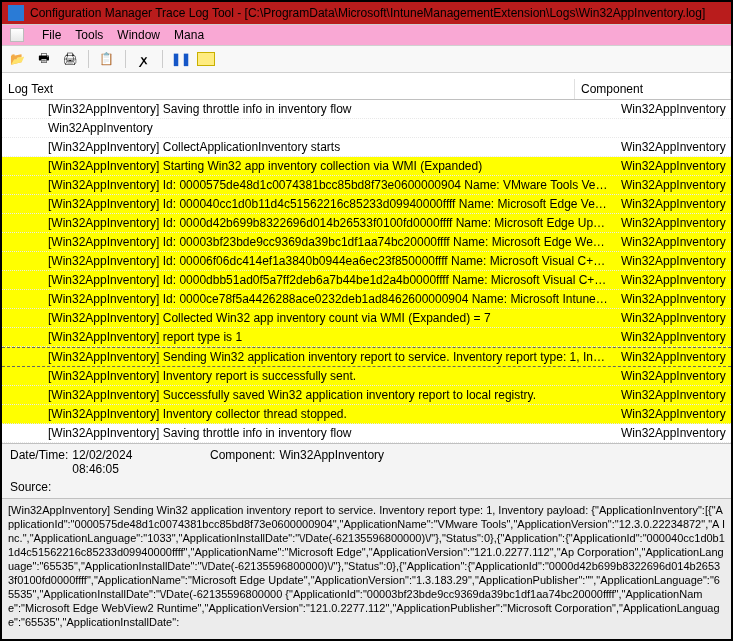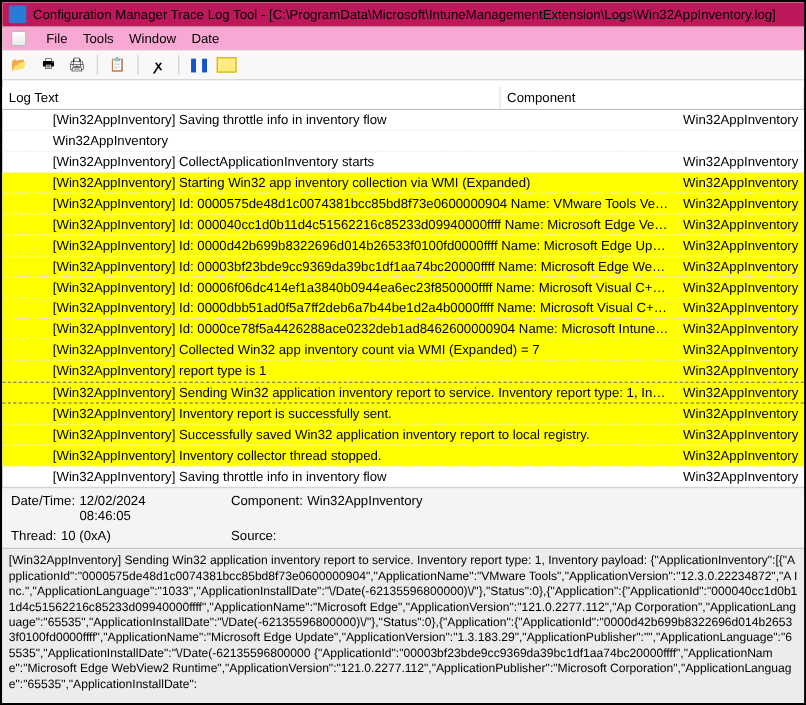--- a/index.html
+++ b/index.html
@@ -13,21 +13,21 @@
     height: 641px;
     border: 2px solid #000;
     overflow: hidden;
     display: flex;
     flex-direction: column;
   }
   .titlebar {
     display: flex;
     align-items: center;
     padding: 3px 6px;
-    background: #be185d;
+    background: #b91c1c;
     border-bottom: 1px solid #d0d0d0;
     font-size: 12px;
   }
   .titlebar .app-icon {
     width: 16px; height: 16px;
     background: #2a7bd6;
     margin-right: 6px;
     display: inline-block;
   }
   .menubar {
@@ -70,21 +70,21 @@
     display: flex;
     border-bottom: 1px solid #c0c0c0;
     background: #fff;
     font-size: 12px;
     margin-top: 6px;
   }
   .log-header .col {
     padding: 3px 6px;
     border-right: 1px solid #e0e0e0;
   }
-  .col-text { width: 453px; }
+  .col-text { width: 573px; }
   .col-comp { flex: 1; }
   .log-body {
     overflow: hidden;
     border-bottom: 1px solid #c0c0c0;
   }
   .log-row {
     display: flex;
     font-size: 12px;
     line-height: 18px;
     border-bottom: 1px dotted #e8e8e8;
@@ -134,21 +134,21 @@
 <div class="titlebar">
   <span class="app-icon"></span>
   <span>Configuration Manager Trace Log Tool - [C:\ProgramData\Microsoft\IntuneManagementExtension\Logs\Win32AppInventory.log]</span>
 </div>
 
 <div class="menubar">
   <span class="menu-icon"></span>
   <span class="menu-item">File</span>
   <span class="menu-item">Tools</span>
   <span class="menu-item">Window</span>
-  <span class="menu-item">Date</span>
+  <span class="menu-item">Mana</span>
 </div>
 
 <div class="toolbar">
   <div class="tool">📂</div>
   <div class="tool">🖶</div>
   <div class="tool">🖨</div>
   <div class="sep"></div>
   <div class="tool">📋</div>
   <div class="sep"></div>
   <div class="tool" style="font-weight:bold;">ꭗ</div>
@@ -239,23 +239,19 @@
 <div class="detail-bar">
   <div class="block w1">
     <span class="lbl">Date/Time:</span>
     <span class="val">12/02/2024 08:46:05</span>
   </div>
   <div class="block w2">
     <span class="lbl">Component:</span>
     <span class="val">Win32AppInventory</span>
   </div>
   <div style="flex-basis:100%;height:0;"></div>
-  <div class="block w1">
-    <span class="lbl">Thread:</span>
-    <span class="val">10 (0xA)</span>
-  </div>
   <div class="block w2">
     <span class="lbl">Source:</span>
     <span class="val"></span>
   </div>
 </div>
 
 <div class="payload">[Win32AppInventory] Sending Win32 application inventory report to service. Inventory report type: 1, Inventory payload: {"ApplicationInventory":[{"ApplicationId":"0000575de48d1c0074381bcc85bd8f73e0600000904","ApplicationName":"VMware Tools","ApplicationVersion":"12.3.0.22234872","A Inc.","ApplicationLanguage":"1033","ApplicationInstallDate":"\/Date(-62135596800000)\/"},"Status":0},{"Application":{"ApplicationId":"000040cc1d0b11d4c51562216c85233d09940000ffff","ApplicationName":"Microsoft Edge","ApplicationVersion":"121.0.2277.112","Ap Corporation","ApplicationLanguage":"65535","ApplicationInstallDate":"\/Date(-62135596800000)\/"},"Status":0},{"Application":{"ApplicationId":"0000d42b699b8322696d014b26533f0100fd0000ffff","ApplicationName":"Microsoft Edge Update","ApplicationVersion":"1.3.183.29","ApplicationPublisher":"","ApplicationLanguage":"65535","ApplicationInstallDate":"\/Date(-62135596800000 {"ApplicationId":"00003bf23bde9cc9369da39bc1df1aa74bc20000ffff","ApplicationName":"Microsoft Edge WebView2 Runtime","ApplicationVersion":"121.0.2277.112","ApplicationPublisher":"Microsoft Corporation","ApplicationLanguage":"65535","ApplicationInstallDate":</div>
 
 </body></html>

